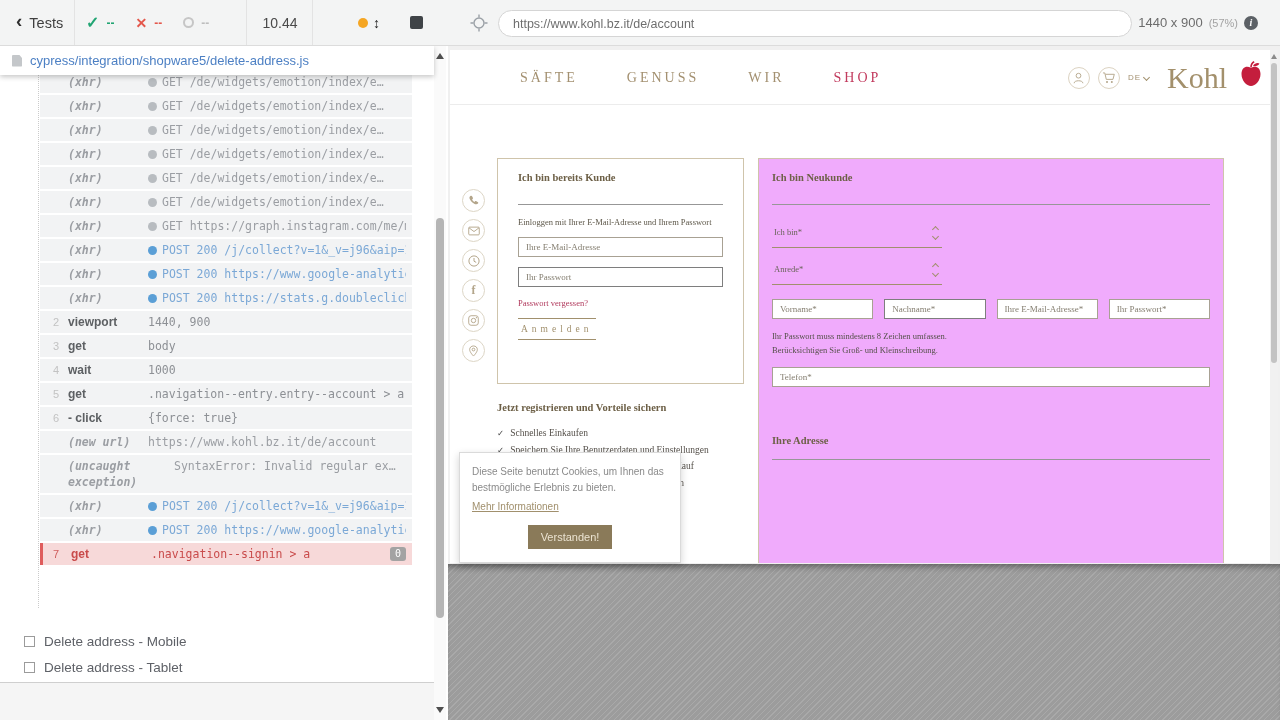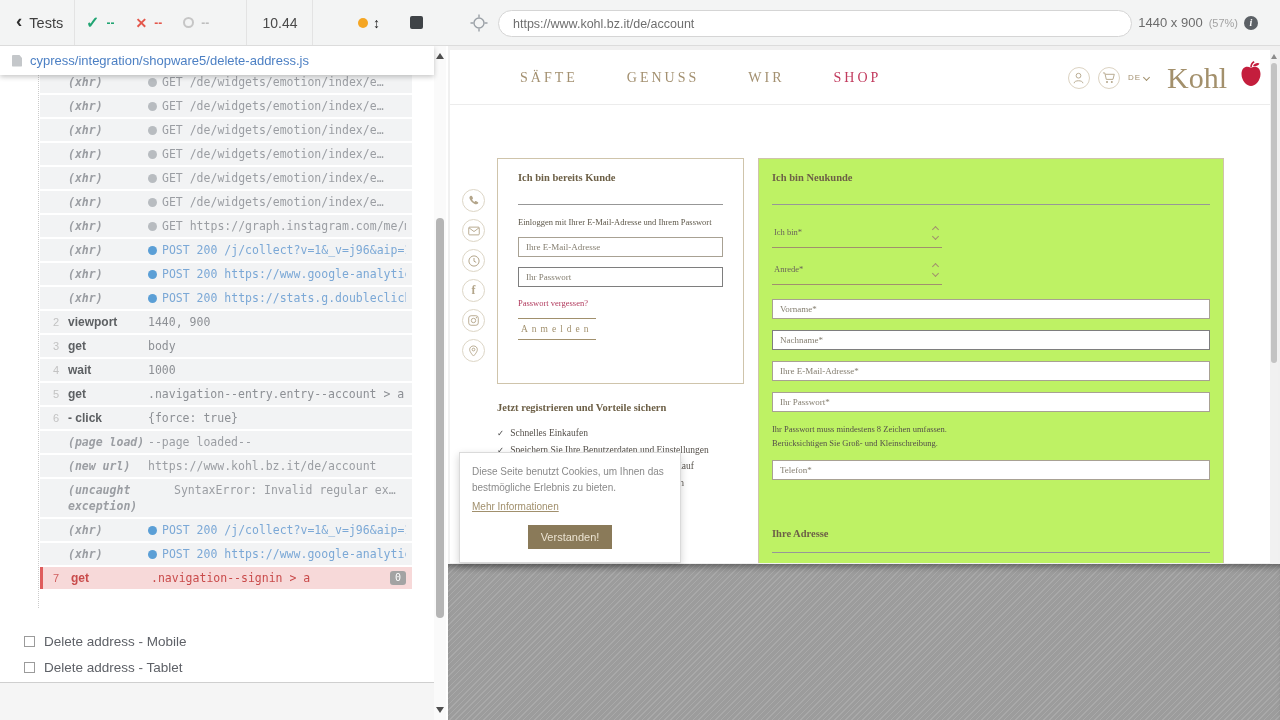--- a/index.html
+++ b/index.html
@@ -133,27 +133,27 @@
   .bitem .chk{color:#4a4a4a;font-size:8.5px}
 
   .cookie{position:absolute;left:11px;top:406px;width:222px;background:#fff;border:1px solid #dadada;
     box-shadow:0 3px 8px rgba(0,0,0,.18);padding:11px 12px 13px;z-index:5}
   .cookie p{margin:0;font-size:10px;color:#8a8a8a;line-height:1.55}
   .cookie a{display:inline-block;margin-top:6px;font-size:10px;color:#a1906d}
   .verst{display:block;margin:11px auto 0;background:#8a7a59;color:#ebe3d1;border:none;
     padding:6px 13px;font-size:11px;font-family:inherit;cursor:pointer}
 
   .reg-card{position:absolute;left:308px;top:108px;width:466px;height:470px;border:1px solid #cfc4ab;
-    background:#bef264;padding:13px}
+    background:#f0abfc;padding:13px}
   .sel{width:170px;margin-top:22px;border-bottom:1px solid #a1906d;display:flex;align-items:flex-start;
     justify-content:space-between;padding:0 2px 8px;cursor:pointer}
   .sel+.sel{margin-top:16px}
   .slabel{font-family:"Liberation Serif",serif;font-size:8.5px;color:#6a645a}
   .chevs{display:flex;flex-direction:column;gap:2px;padding-right:2px}
-  .reg-inputs{margin-top:14px;display:flex;flex-direction:column;gap:11px}
+  .reg-inputs{margin-top:14px;display:flex;gap:11px}
   .reg-inputs .tin{margin-top:0}
   .hints{margin-top:10px}
   .hint{font-family:"Liberation Serif",serif;font-size:8.5px;color:#55504a;line-height:14px}
   .phone-wrap{margin-top:10px}
   .addr-h{margin-top:48px}
   .addr-hr{margin:13px 0 0;border:none;border-top:1px solid #979797}
 </style>
 </head>
 <body>
 
@@ -314,27 +314,20 @@
       </div>
       <div class="crow">
         <span class="num">6</span>
         <span class="cname cmd">- click</span>
         <div class="cmsg">
           <span class="mtext ">{force: true}</span>
         </div>
       </div>
       <div class="crow">
         <span class="num"></span>
-        <span class="cname evt">(page load)</span>
-        <div class="cmsg">
-          <span class="mtext msg-gray">--page loaded--</span>
-        </div>
-      </div>
-      <div class="crow">
-        <span class="num"></span>
         <span class="cname evt">(new url)</span>
         <div class="cmsg">
           <span class="mtext msg-gray">https://www.kohl.bz.it/de/account</span>
         </div>
       </div>
       <div class="crow ind">
         <span class="num"></span>
         <span class="cname evt">(uncaught exception)</span>
         <div class="cmsg">
           <span class="mtext msg-gray">SyntaxError: Invalid regular ex…</span>

